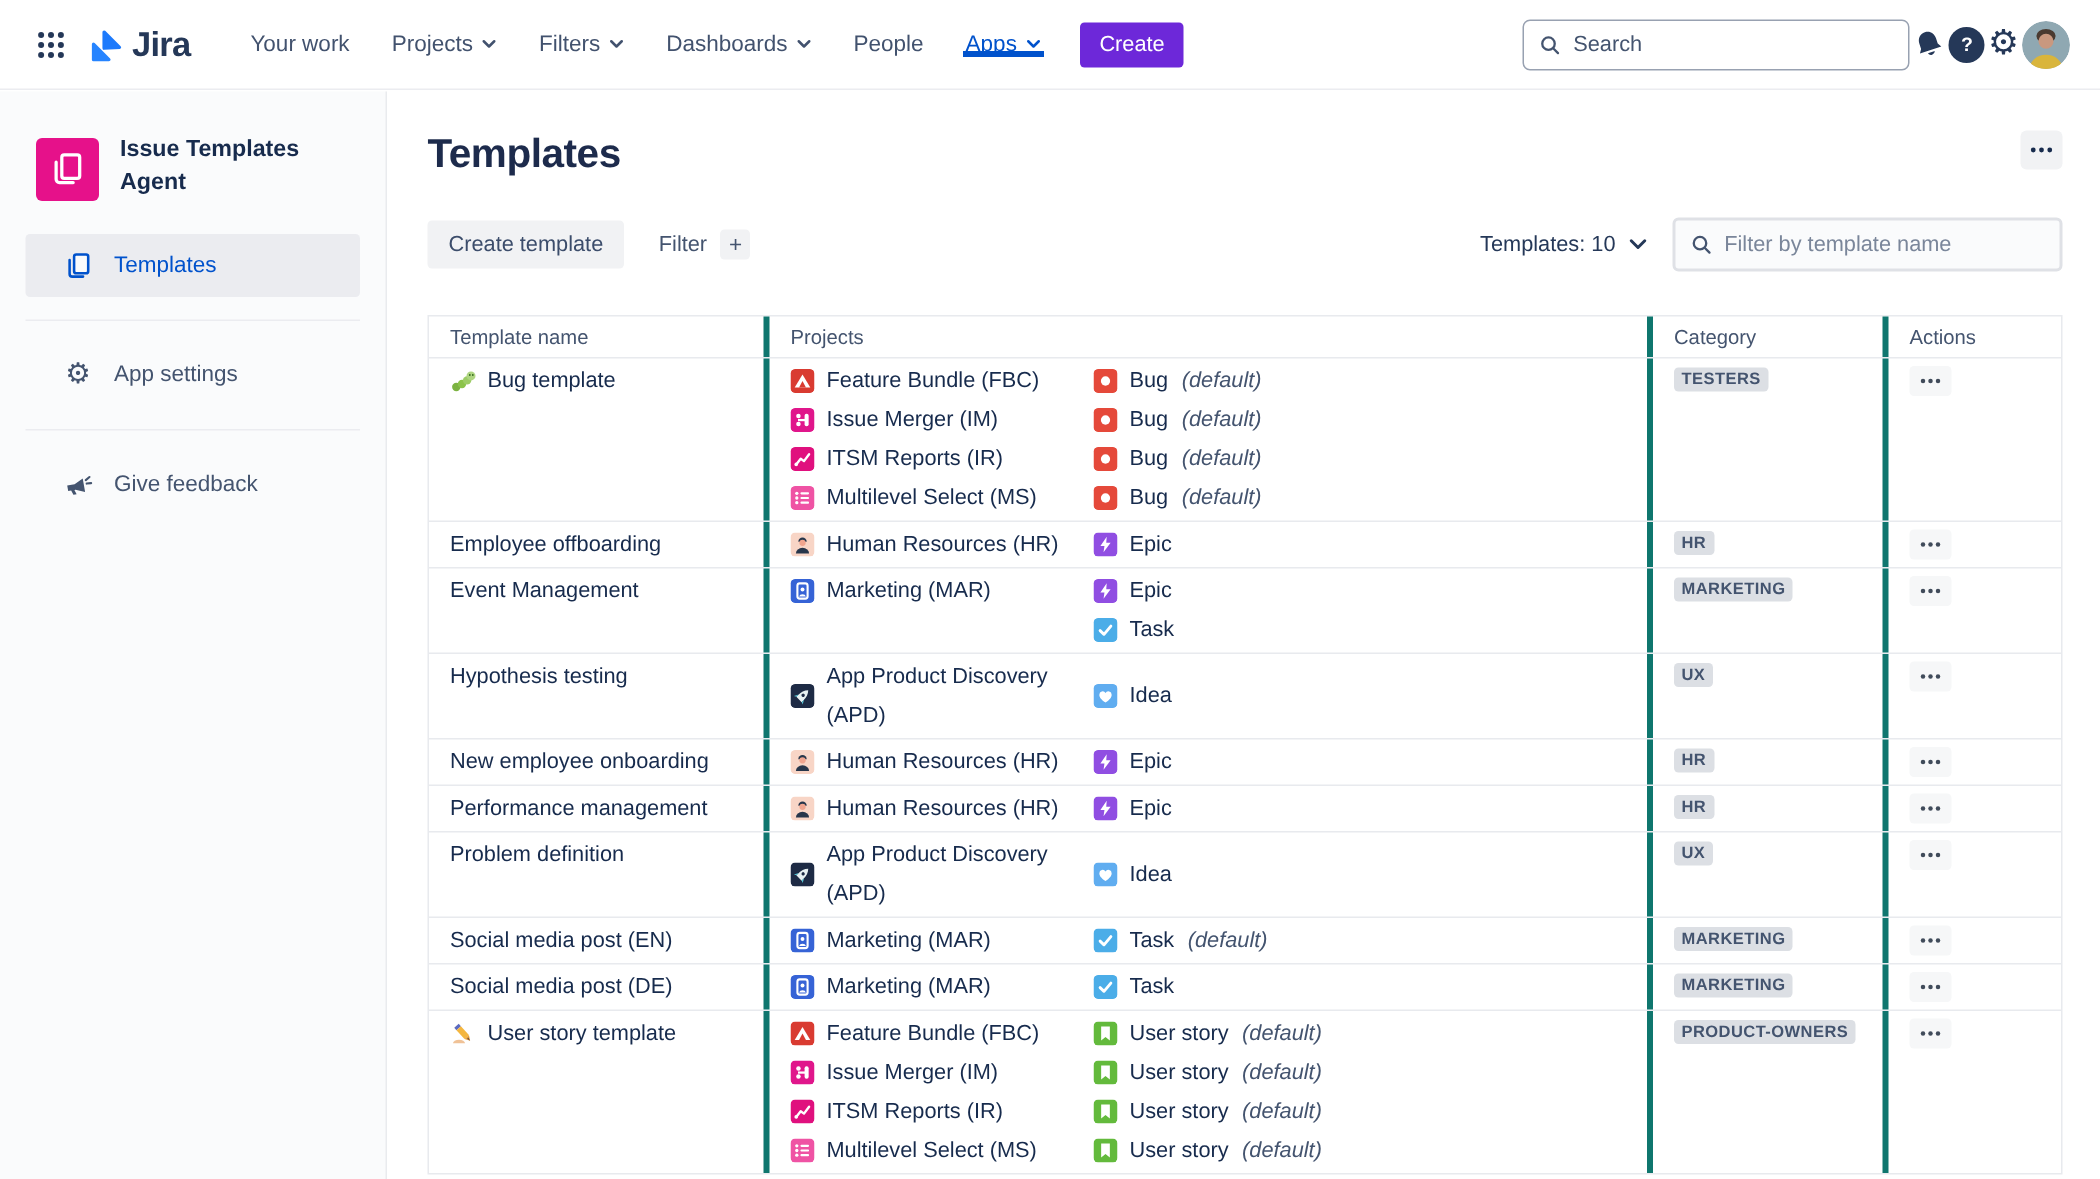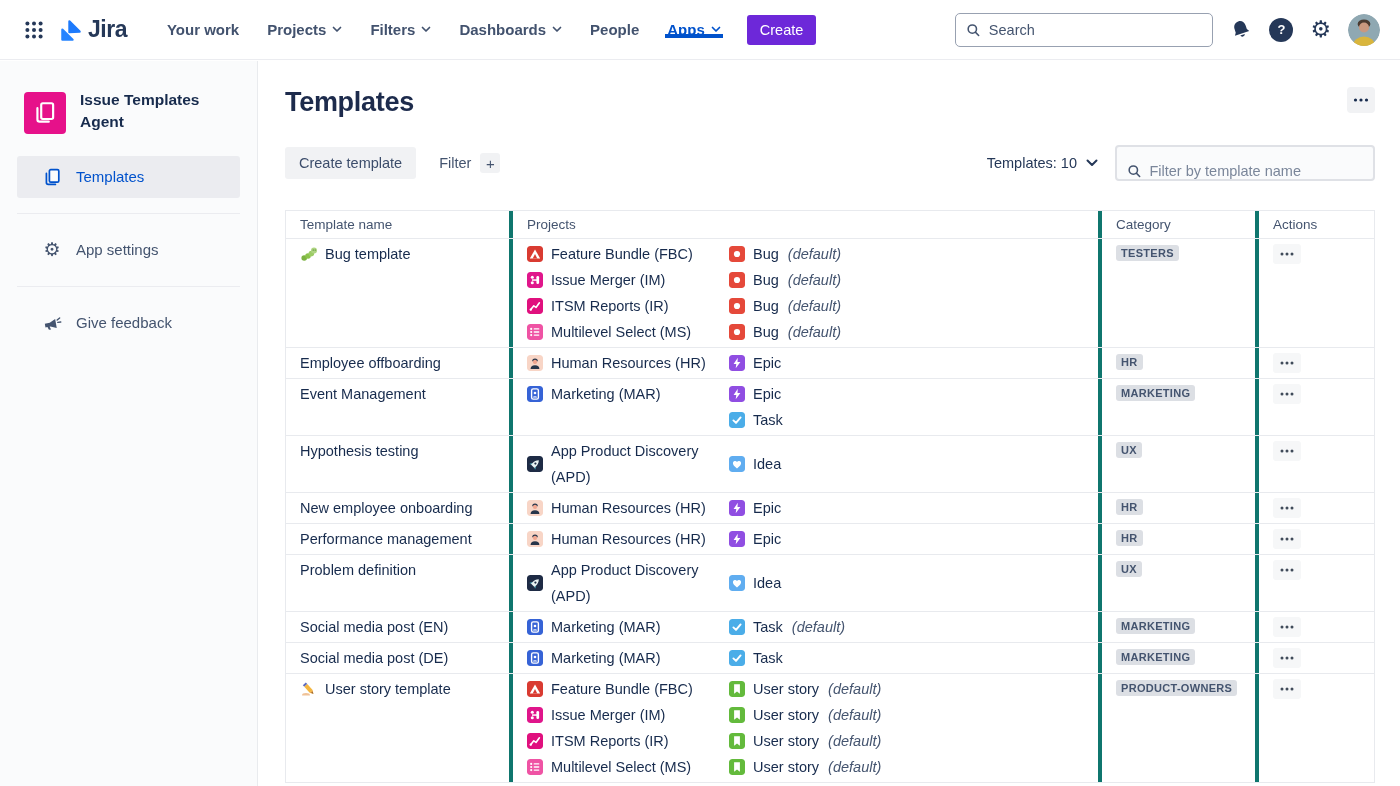--- a/index.html
+++ b/index.html
@@ -9,27 +9,27 @@
 
 .topnav { height:60px; display:flex; align-items:stretch; padding:0 20px 0 18px;
   border-bottom:1px solid #EBECF0; background:#fff; }
 .topnav .left { display:flex; align-items:center; }
 .appswitcher { width:32px; height:32px; display:flex; align-items:center; justify-content:center;
   border-radius:4px; margin-right:8px; cursor:pointer; }
 .brand { display:flex; align-items:flex-end; gap:4px; margin-right:26px; cursor:pointer; }
 .brand .brand-text { font-size:23px; font-weight:600; color:#253858; letter-spacing:-0.5px; }
 .nav-items { display:flex; align-items:stretch; }
 .nav-item { display:flex; align-items:center; gap:6px; padding:0 14px; font-size:15px;
-  font-weight:700; color:#42526E; cursor:pointer; position:relative; }
+  font-weight:400; color:#42526E; cursor:pointer; position:relative; }
 .nav-item.active { color:#0052CC; }
 .nav-item.active::after { content:""; position:absolute; left:12px; right:12px; bottom:0;
   height:4px; background:#0052CC; }
 .create-btn { align-self:center; margin-left:12px; background:#6d28d9; color:#fff;
   font-size:14.5px; font-weight:500; border:none; border-radius:3px; padding:7px 13px; cursor:pointer; }
-.topnav .right { margin-left:auto; display:flex; align-items:center; gap:17px; }
+.topnav .right { margin-left:auto; display:flex; align-items:center; gap:2px; }
 .nav-search { width:258px; height:34px; border:1px solid #98A1B1; border-radius:5px;
   display:flex; align-items:center; gap:8px; padding:0 10px; background:#fff; }
 .nav-search input { border:none; outline:none; font-size:14.5px; width:100%;
   font-family:inherit; color:#172B4D; background:transparent; }
 .nav-search input::placeholder { color:#44546F; }
 .round-icon { width:24px; height:24px; border-radius:50%; background:#253858; color:#fff;
   display:flex; align-items:center; justify-content:center; font-size:13px; font-weight:700; cursor:pointer; }
 .gear-glyph { font-family:"DejaVu Sans",sans-serif; font-size:23px; color:#253858;
   line-height:1; cursor:pointer; }
 .avatar { width:32px; height:32px; border-radius:50%; overflow:hidden; cursor:pointer; }
@@ -58,21 +58,21 @@
 .toolbar { margin-top:27px; display:flex; align-items:center; }
 .btn-subtle { height:32px; background:#F1F2F4; border:none; border-radius:3px; color:#3C4D6B;
   font-size:14.5px; font-weight:500; font-family:inherit; padding:0 14px; cursor:pointer; }
 .filter-label { margin-left:23px; font-size:14.5px; font-weight:500; color:#44546F; }
 .plus-chip { margin-left:9px; width:20px; height:20px; border:none; border-radius:3px;
   background:#F1F2F4; color:#44546F; font-size:15px; line-height:1; cursor:pointer;
   display:flex; align-items:center; justify-content:center; }
 .toolbar .right { margin-left:auto; display:flex; align-items:center; gap:17px; }
 .count-dd { display:flex; align-items:center; gap:9px; font-size:14.5px; color:#253858; cursor:pointer; }
 .filter-input { width:260px; height:36px; background:#FAFBFC; border:2px solid #DFE1E6;
-  border-radius:4px; display:flex; align-items:flex-end; gap:8px; padding:0 10px; }
+  border-radius:4px; display:flex; align-items:center; gap:8px; padding:16px 10px; }
 .filter-input input { border:none; outline:none; background:transparent; width:100%;
   font-family:inherit; font-size:14.5px; color:#172B4D; }
 .filter-input input::placeholder { color:#7A869A; }
 
 
 .tbl { margin-top:29px; border:1px solid #E8EAEE; }
 .tr { display:grid; grid-template-columns:227px 589px 157px auto; }
 .tr > div { border-right:4px solid #0f766e; }
 .tr > div:last-child { border-right:none; }
 .thead { border-bottom:1px solid #E8EAEE; }

